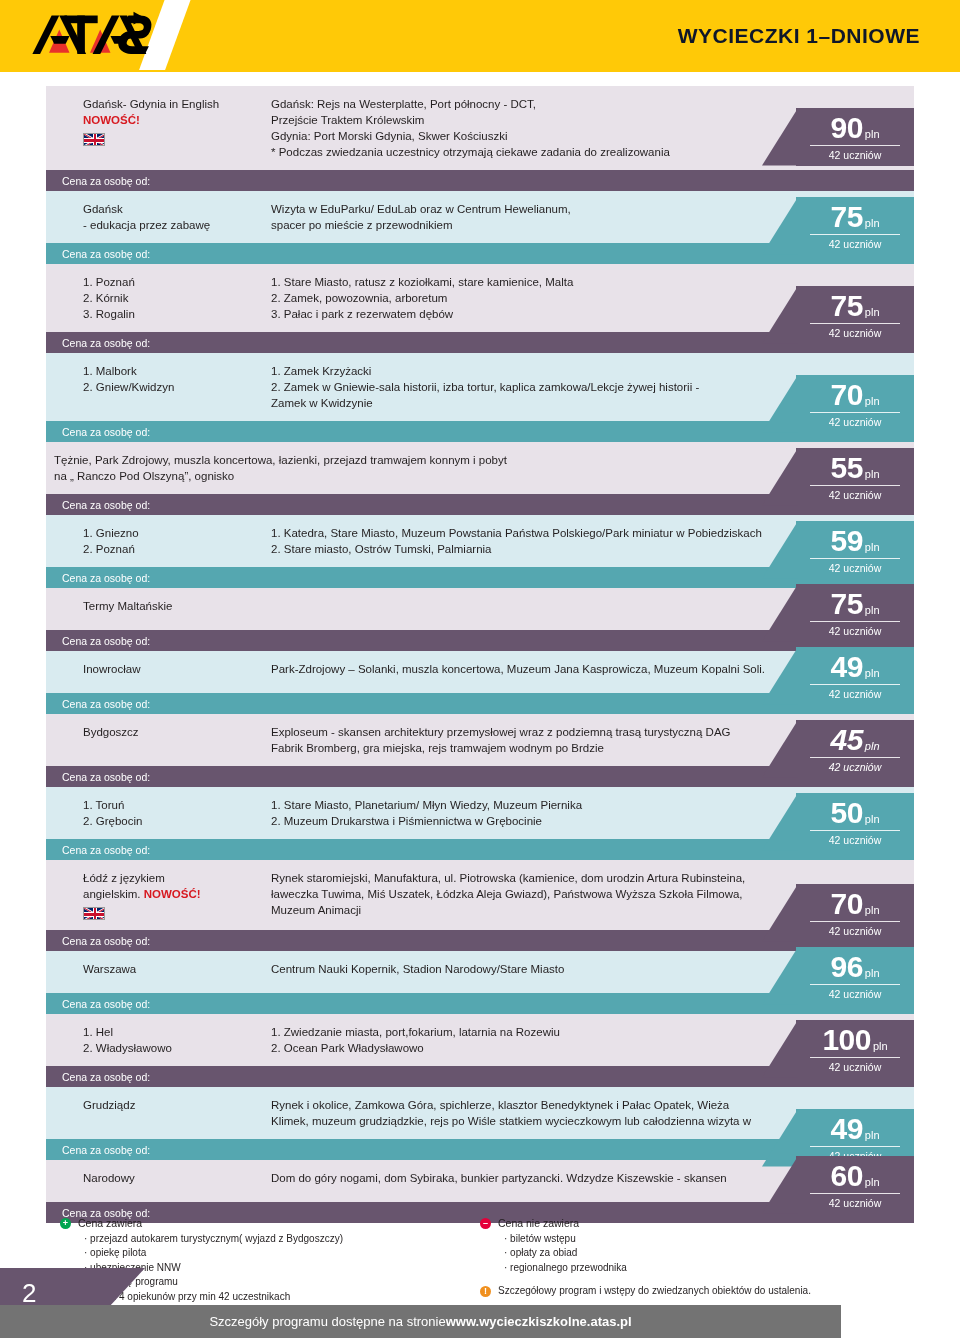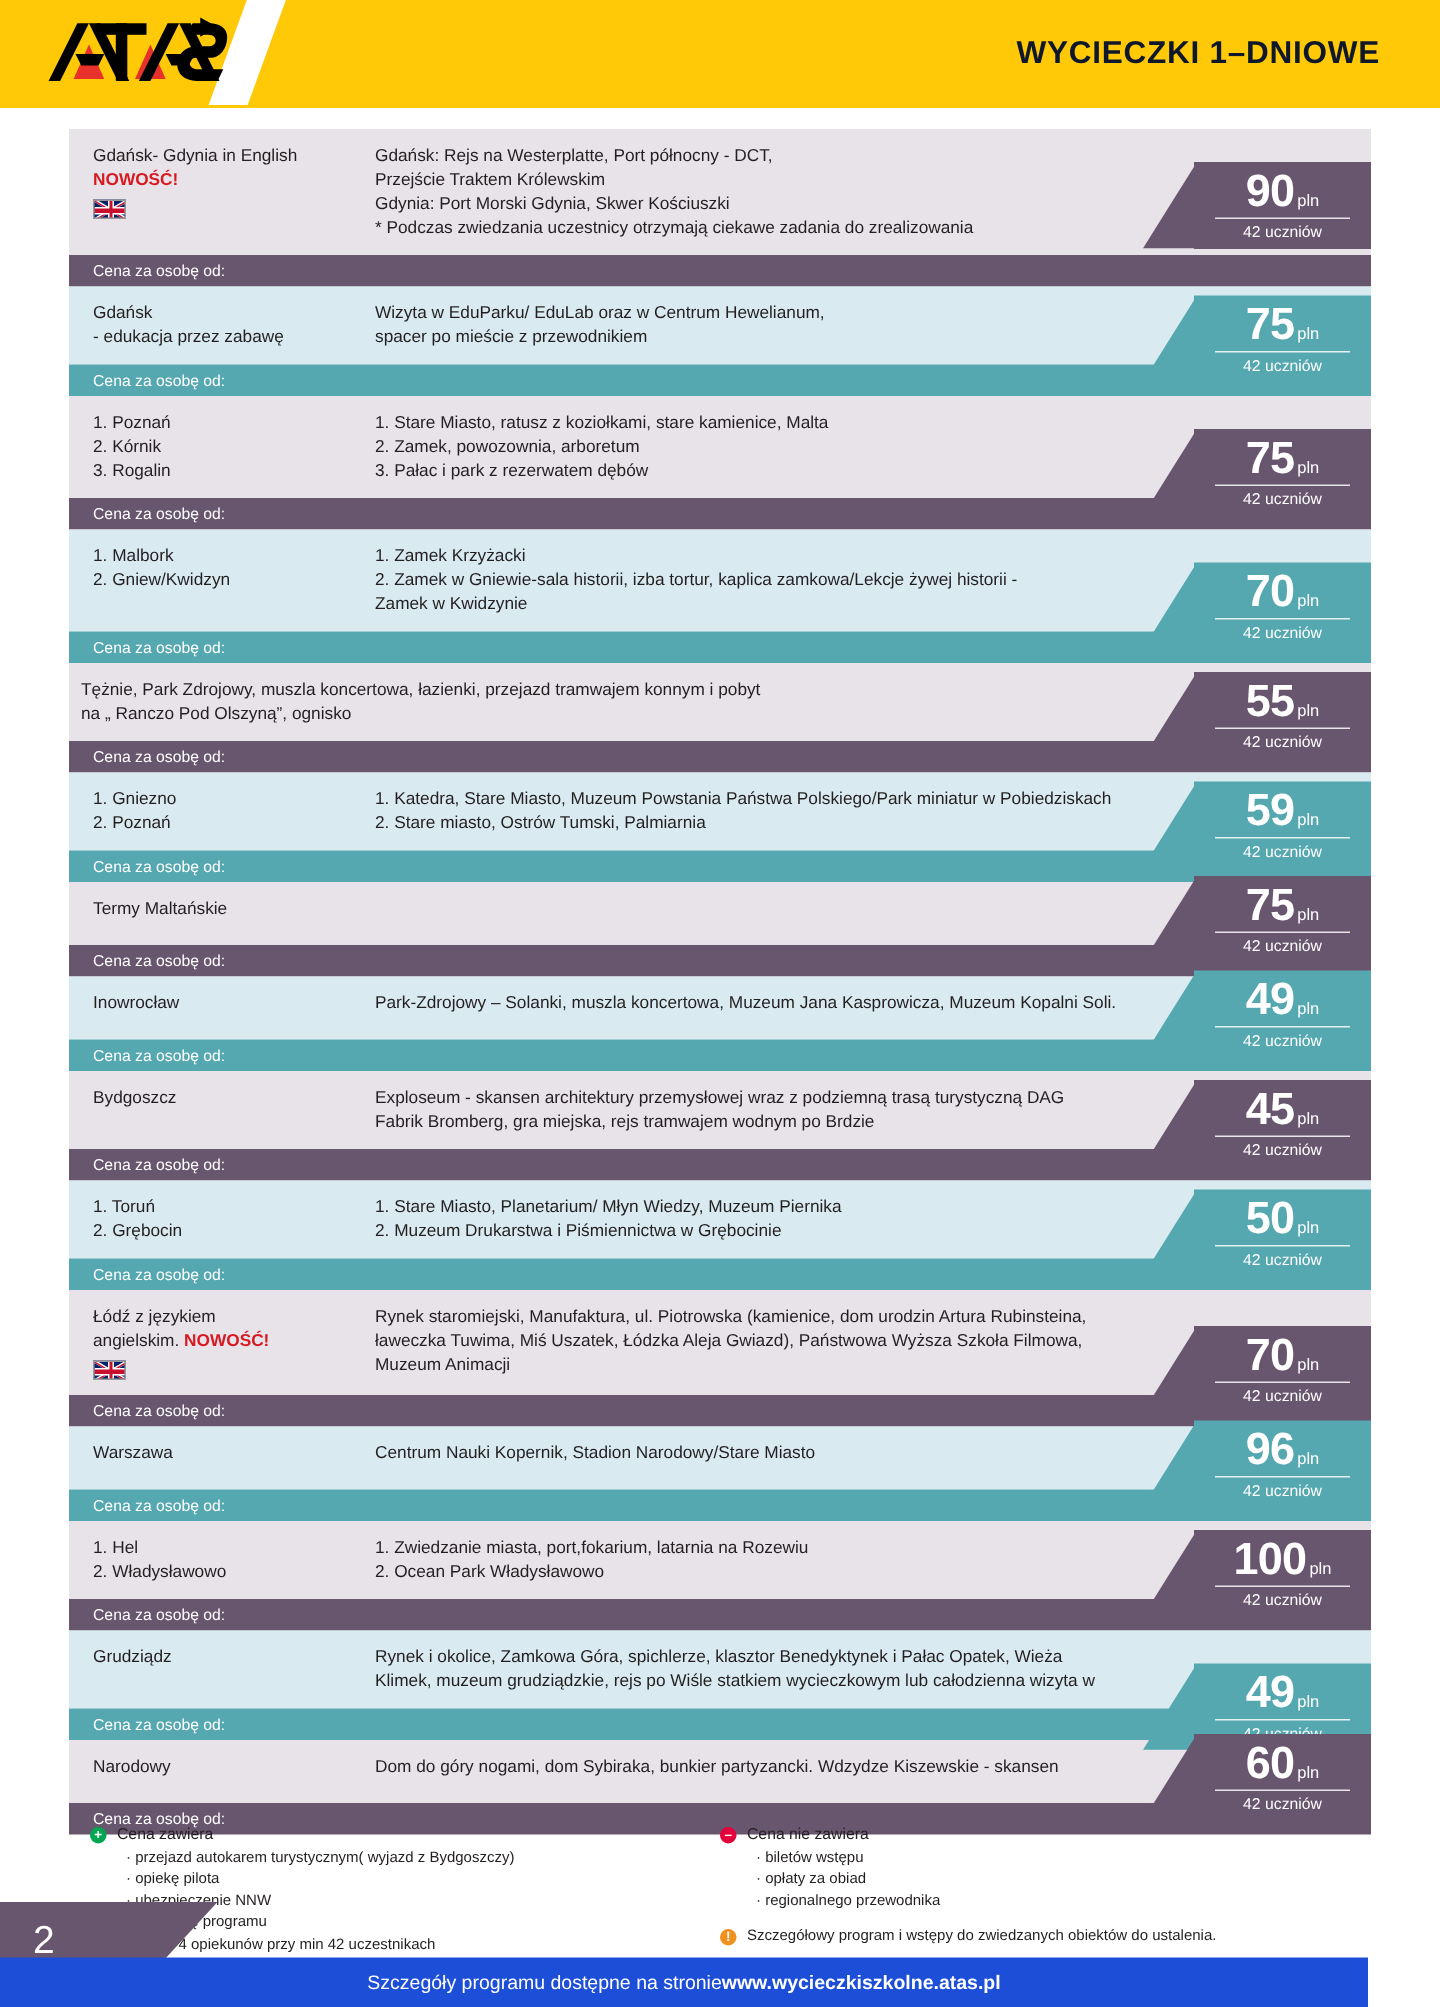--- a/index.html
+++ b/index.html
@@ -34,21 +34,21 @@
   
   .table { position:absolute; left:46px; top:86px; width:868px; }
 
   .trip { position:relative; width:868px; }
   .trip-body { position:relative; display:flex; width:868px; min-height:42px; }
   .trip.alt-a .trip-body { background:#E8E2E9; }
   .trip.alt-b .trip-body { background:#D9EBF0; }
 
   .col-dest {
     width:196px; flex:0 0 196px; padding:10px 8px 10px 16px;
-    font-size:11.5px; line-height:16px; color:#231f20;
+    font-size:11.5px; line-height:16px; color:#231f20;margin-left:21px;
   }
   .col-desc {
     flex:1 1 auto; padding:10px 120px 10px 8px;
     font-size:11.5px; line-height:16px; color:#231f20;
   }
   .nowosc { color:#D71920; font-weight:bold; }
   .dest-line { white-space:nowrap; }
 
   .flag {
     display:block; width:22px; height:13px; margin-top:5px;
@@ -121,21 +121,21 @@
 
   
   .page-tab {
     position:absolute; left:0; top:1268px; width:145px; height:44px; background:#68556E;
     clip-path: polygon(0 0, 100% 0, 72% 100%, 0 100%);
   }
   .page-num {
     position:absolute; left:22px; top:1278px; font-size:26px; color:#ffffff;
   }
   .bottom-bar {
-    position:absolute; left:0; top:1305px; width:912px; height:33px; background:#1d4ed8;
+    position:absolute; left:0; top:1305px; width:841px; height:33px; background:#737373;
     display:flex; align-items:center; justify-content:center;
     color:#ffffff; font-size:13px;
   }
   .bottom-bar b { font-weight:bold; }
 </style>
 </head>
 <body>
 
 <div class="page">
 
@@ -353,21 +353,21 @@
       </div>
       <div class="trip alt-a">
         <div class="trip-body">
           <div class="col-dest">
             <div class="dest-line">Bydgoszcz</div>
           </div>
           <div class="col-desc">
             <div>Exploseum - skansen architektury przemysłowej wraz z podziemną trasą turystyczną DAG</div>
             <div>Fabrik Bromberg, gra miejska, rejs tramwajem wodnym po Brdzie</div>
           </div>
-          <div class="badge" style="top: 6px;">
+          <div class="badge" style="top: 6px; font-style: italic;">
             <div class="slant"></div>
             <div class="badge-amount">
               <span class="badge-value">45</span>
               <span class="badge-cur">pln</span>
             </div>
             <div class="badge-qty">42 uczniów</div>
           </div>
         </div>
         <div class="price-bar">
           <span class="price-label">Cena za osobę od:</span>

